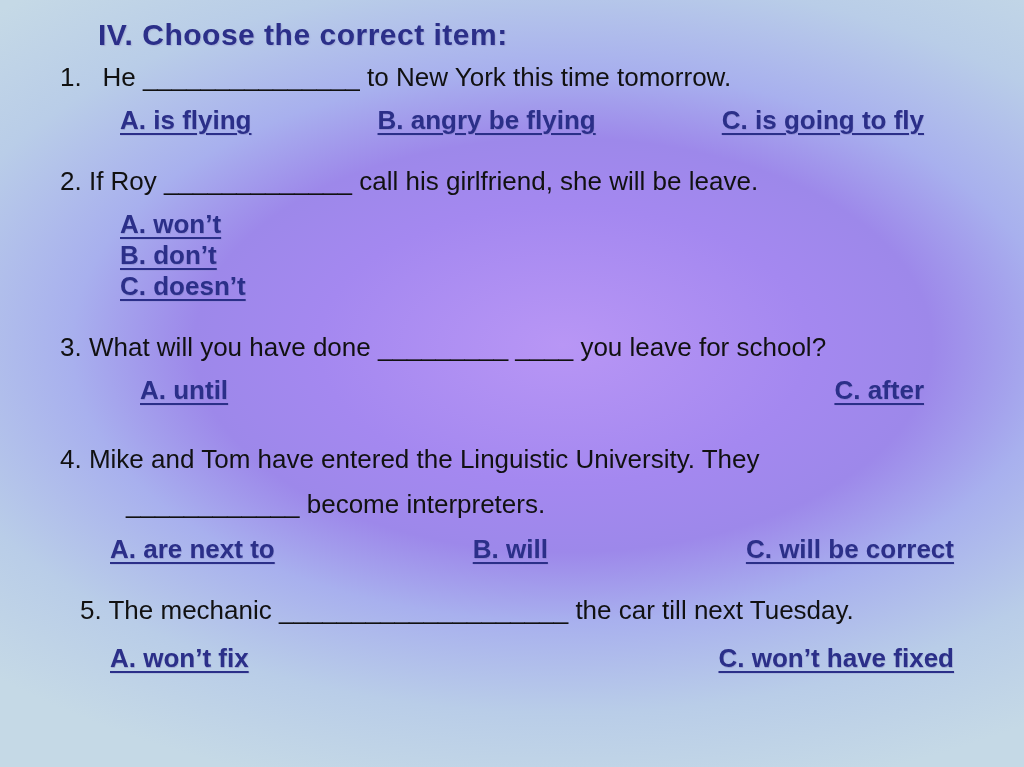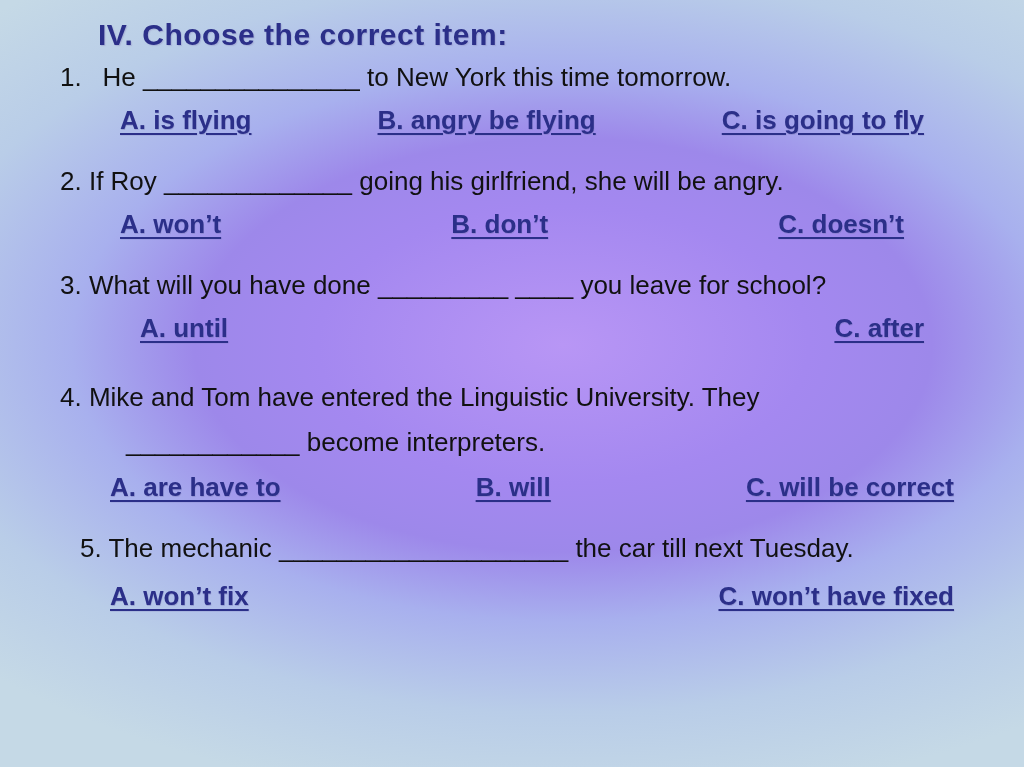--- a/index.html
+++ b/index.html
@@ -30,21 +30,21 @@
     display: inline-block;
     min-width: 28px;
   }
   .justify { text-align: justify; }
   .options {
     display: flex;
     justify-content: space-between;
     margin-bottom: 28px;
     padding: 0 40px 0 60px;
   }
-  .options.narrow { padding: 0 60px 0 60px; }
+  .options.narrow { padding: 0 60px 0 60px; flex-direction: column; }
   .options.mid { padding: 0 40px 0 80px; }
   .option {
     font-size: 26px;
     font-weight: bold;
     color: #2b2f89;
     text-decoration: underline;
     text-underline-offset: 4px;
     text-decoration-thickness: 2px;
     text-shadow: 0.5px 0.5px 0.5px rgba(120,120,180,0.4);
     white-space: nowrap;
@@ -62,21 +62,21 @@
   <span>He _______________ to New York this time tomorrow.</span>
 </div>
 <div class="options">
   <span class="option">A. is flying</span>
   <span class="option">B. angry be flying</span>
   <span class="option">C. is going to fly</span>
 </div>
 
 <div class="question">
   <span>2.</span>
-  <span>If Roy _____________ going his girlfriend, she will be angry.</span>
+  <span>If Roy _____________ call his girlfriend, she will be leave.</span>
 </div>
 <div class="options narrow">
   <span class="option">A. won’t</span>
   <span class="option">B. don’t</span>
   <span class="option">C. doesn’t</span>
 </div>
 
 <div class="question">
   <span>3.</span>
   <span>What will you have done _________ ____ you leave for school?</span>
@@ -85,21 +85,21 @@
   <span class="option">A. until</span>
   <span class="option">C. after</span>
 </div>
 
 <div class="question justify">
   <span>4.</span>
   <span>Mike and Tom have entered the Linguistic University. They</span>
 </div>
 <div class="question q4-cont">____________ become interpreters.</div>
 <div class="options" style="padding:0 10px 0 50px; margin-top:12px;">
-  <span class="option">A. are have to</span>
+  <span class="option">A. are next to</span>
   <span class="option">B. will</span>
   <span class="option">C. will be correct</span>
 </div>
 
 <div class="question q5">
   <span>5.</span>
   <span>The mechanic ____________________ the car till next Tuesday.</span>
 </div>
 <div class="options" style="padding:0 10px 0 50px; margin-top:14px;">
   <span class="option">A. won’t fix</span>

